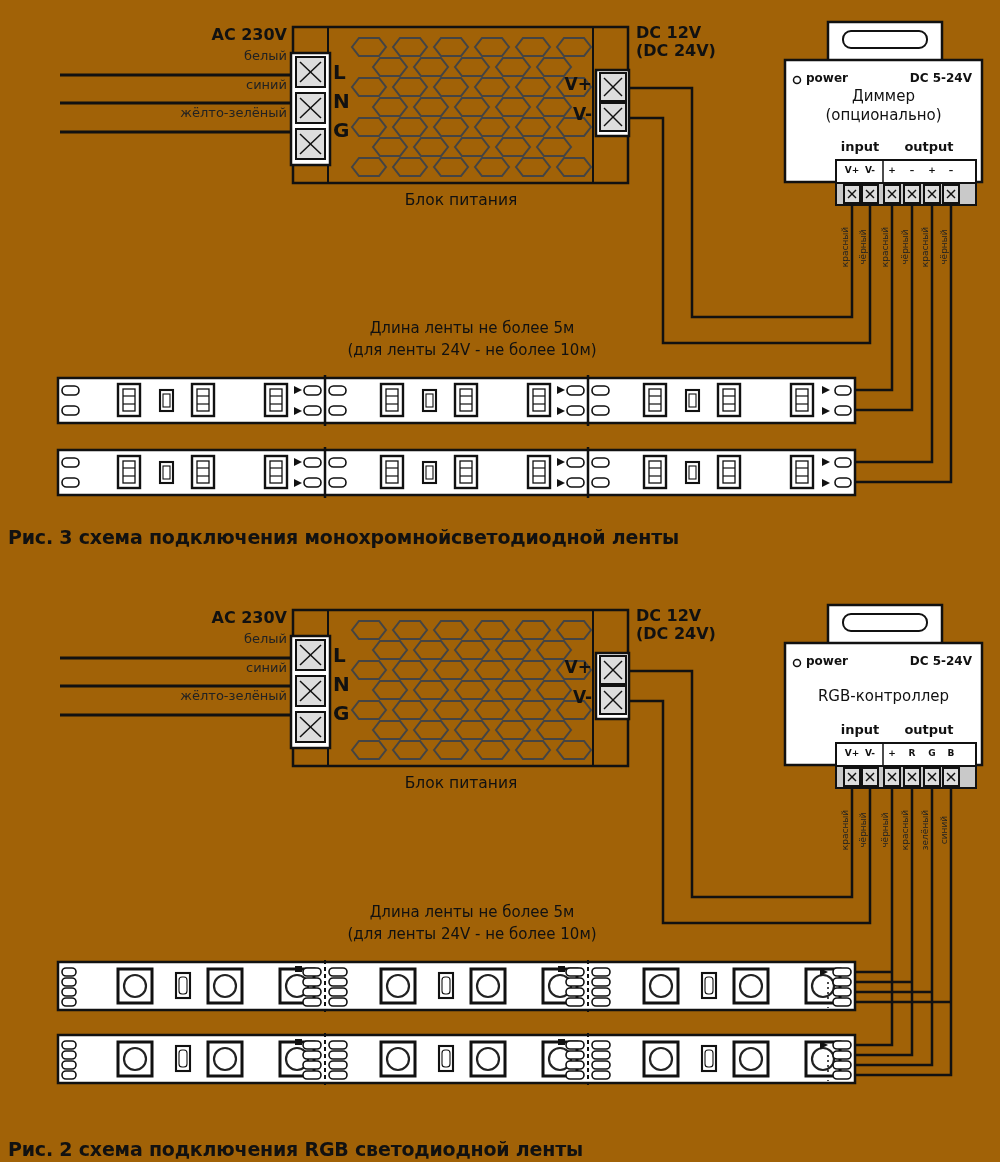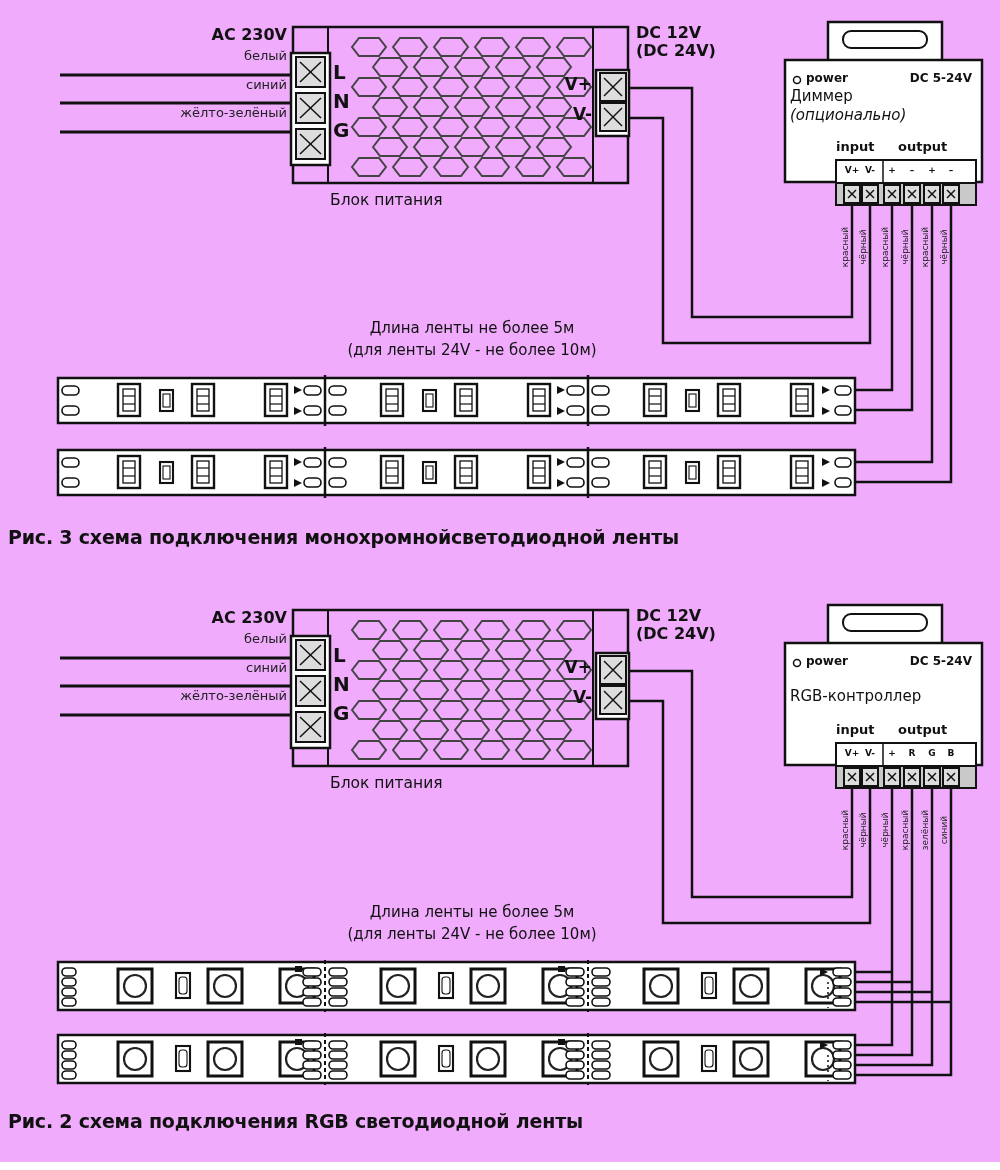--- a/index.html
+++ b/index.html
@@ -1,23 +1,23 @@
 <!DOCTYPE html>
 <html><head>
 <meta charset="utf-8">
 <style>
   html,body{margin:0;padding:0;background:#fff;}
-  #stage{position:relative;width:1000px;height:1162px;background:#f0abfc;overflow:hidden;
+  #stage{position:relative;width:1000px;height:1162px;background:#a16207;overflow:hidden;
          font-family:"DejaVu Sans","Liberation Sans",sans-serif;}
   #art{position:absolute;left:0;top:0;}
   .lbl{position:absolute;color:#111;white-space:nowrap;line-height:1.15;
        font-family:"DejaVu Sans","Liberation Sans",sans-serif;}
   .b{font-weight:bold;}
   .r{text-align:right;}
-  .c{text-align:left;}
+  .c{text-align:center;}
   .sm{font-size:13px;color:#222;}
   .term{font-size:9px;font-weight:bold;width:22px;text-align:center;}
   .rot{transform:rotate(-90deg);text-align:center;font-size:9px;width:84px;height:12px;
        line-height:12px;color:#222;}
   .cap{font-size:19px;font-weight:bold;letter-spacing:-0.2px;}
   .note{font-size:15px;width:420px;text-align:center;color:#111;}
 </style>
 </head>
 <body>
 
@@ -463,21 +463,21 @@
   <div class="lbl b" style="left:333px;top:90px;font-size:20px;">N</div>
   <div class="lbl b" style="left:333px;top:119px;font-size:20px;">G</div>
   <div class="lbl b r" style="left:534px;top:75px;width:58px;font-size:17px;">V+</div>
   <div class="lbl b r" style="left:534px;top:105px;width:58px;font-size:17px;">V-</div>
   <div class="lbl c" style="left:330px;top:192px;width:262px;font-size:15.5px;">Блок питания</div>
   <div class="lbl b" style="left:636px;top:24px;font-size:16px;">DC 12V</div>
   <div class="lbl b" style="left:636px;top:42px;font-size:16px;">(DC 24V)</div>
   <div class="lbl b" style="left:806px;top:72px;font-size:12px;">power</div>
   <div class="lbl b r" style="left:872px;top:72px;width:100px;font-size:12px;">DC 5-24V</div>
   <div class="lbl c" style="left:790px;top:88px;width:187px;font-size:15px;">Диммер</div>
-  <div class="lbl c" style="left:790px;top:107px;width:187px;font-size:15px;font-style:italic;">(опционально)</div>
+  <div class="lbl c" style="left:790px;top:107px;width:187px;font-size:15px;">(опционально)</div>
   <div class="lbl b c" style="left:836px;top:140px;width:48px;font-size:13px;">input</div>
   <div class="lbl b c" style="left:898px;top:140px;width:62px;font-size:13px;">output</div>
   <div class="lbl term" style="left:841px;top:165px;">V+</div>
   <div class="lbl term" style="left:859px;top:165px;">V-</div>
   <div class="lbl term" style="left:881px;top:165px;">+</div>
   <div class="lbl term" style="left:901px;top:165px;">–</div>
   <div class="lbl term" style="left:921px;top:165px;">+</div>
   <div class="lbl term" style="left:940px;top:165px;">–</div>
   <div class="lbl rot" style="left:803px;top:241px;">красный</div>
   <div class="lbl rot" style="left:821px;top:241px;">чёрный</div>
@@ -513,14 +513,14 @@
   <div class="lbl term" style="left:921px;top:748px;">G</div>
   <div class="lbl term" style="left:940px;top:748px;">B</div>
   <div class="lbl rot" style="left:803px;top:824px;">красный</div>
   <div class="lbl rot" style="left:821px;top:824px;">чёрный</div>
   <div class="lbl rot" style="left:843px;top:824px;">чёрный</div>
   <div class="lbl rot" style="left:863px;top:824px;">красный</div>
   <div class="lbl rot" style="left:883px;top:824px;">зелёный</div>
   <div class="lbl rot" style="left:902px;top:824px;">синий</div>
   <div class="lbl note" style="left:262px;top:904px;">Длина ленты не более 5м</div>
   <div class="lbl note" style="left:262px;top:926px;">(для ленты 24V - не более 10м)</div>
-  <div class="lbl cap" style="left:8px;top:1111px;">Рис. 2 схема подключения RGB светодиодной ленты</div>
+  <div class="lbl cap" style="left:8px;top:1139px;">Рис. 2 схема подключения RGB светодиодной ленты</div>
 </div>
 
 </body></html>

